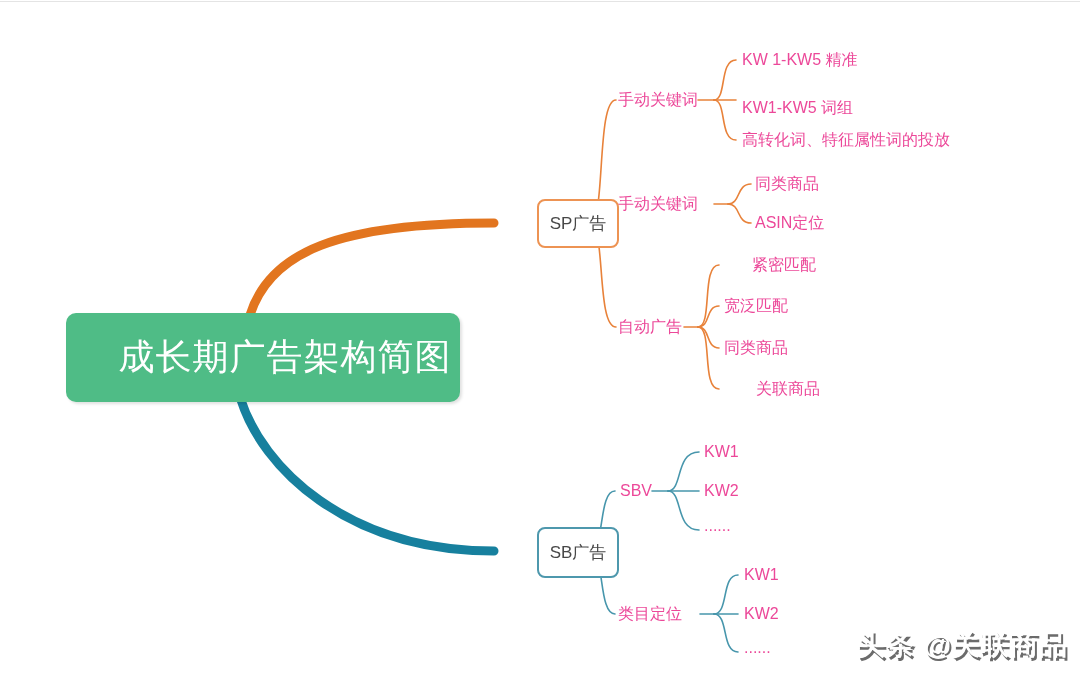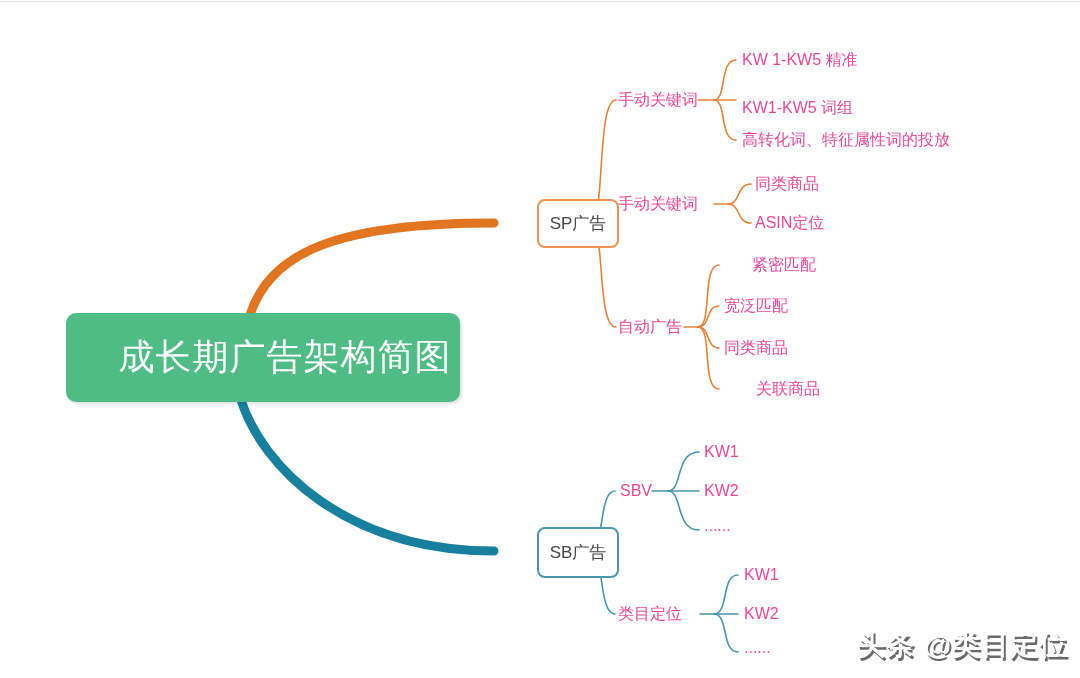--- a/index.html
+++ b/index.html
@@ -125,14 +125,14 @@
   <div class="label" style="left:620px;top:491px">SBV</div>
   <div class="label" style="left:618px;top:614px">类目定位</div>
 
   <div class="label" style="left:704px;top:452px">KW1</div>
   <div class="label" style="left:704px;top:491px">KW2</div>
   <div class="label" style="left:704px;top:526px">......</div>
   <div class="label" style="left:744px;top:575px">KW1</div>
   <div class="label" style="left:744px;top:614px">KW2</div>
   <div class="label" style="left:744px;top:648px">......</div>
 
-  <div class="watermark">头条 @类目定位</div>
+  <div class="watermark">头条 @关联商品</div>
 </div>
 
 </body></html>

